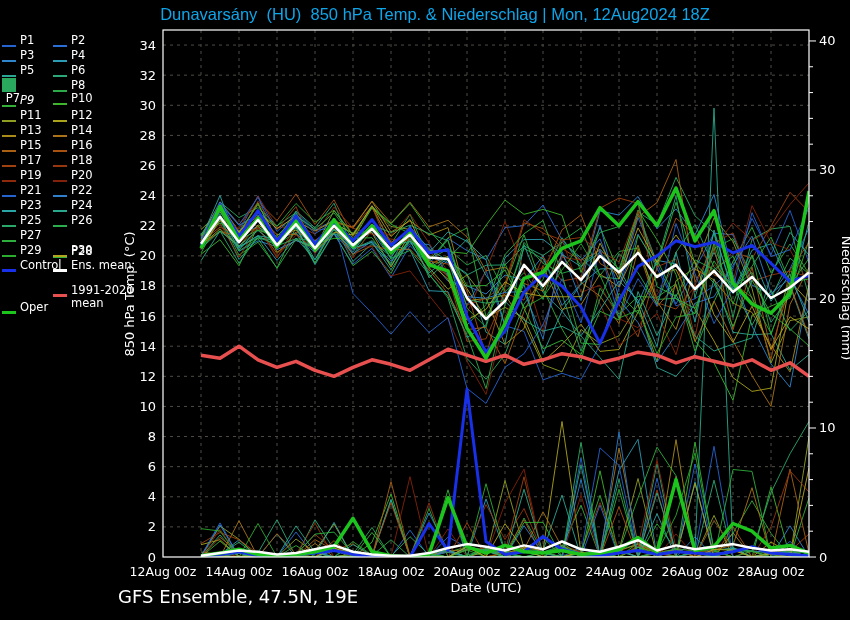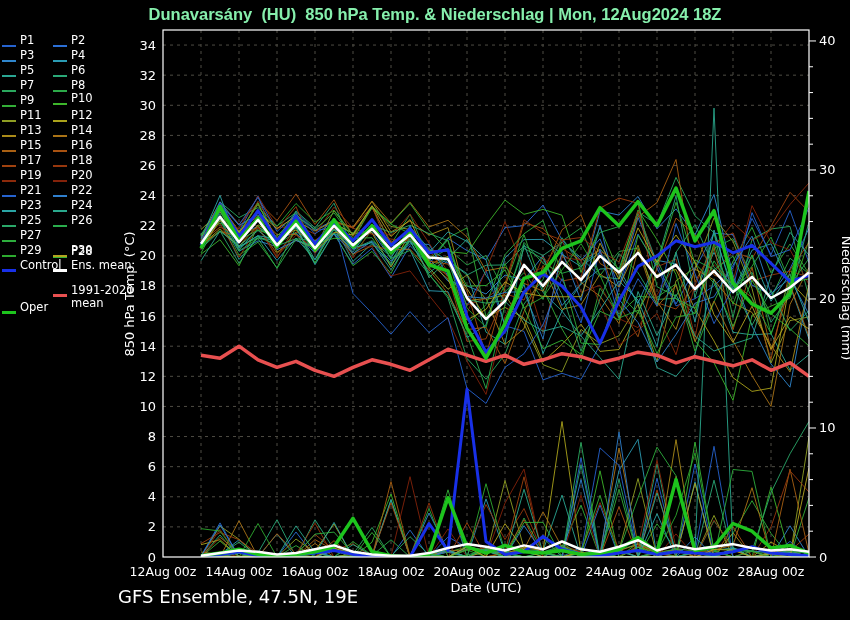--- a/index.html
+++ b/index.html
@@ -1,20 +1,20 @@
 <!DOCTYPE html>
 <html><head>
 <meta charset="utf-8">
 <style>
   html,body{margin:0;padding:0;background:#000;}
   .stage{position:relative;width:850px;height:620px;background:#000;overflow:hidden;
          font-family:"DejaVu Sans",sans-serif;color:#fff;}
   .title{position:absolute;top:5px;left:20px;width:830px;text-align:center;
-         font-family:"Liberation Sans",sans-serif;font-weight:bold;font-size:16.5px;
-         white-space:pre;color:#86efac;}
+         font-family:"Liberation Sans",sans-serif;font-weight:normal;font-size:16.5px;
+         white-space:pre;color:#0ea5e9;}
   #plot{position:absolute;left:0;top:0;}
   .legend{position:absolute;left:0;top:0;width:118px;height:340px;}
   .lg-item{position:absolute;display:flex;align-items:flex-end;height:14px;}
   .lg-chip{display:inline-block;width:14px;flex:0 0 14px;margin-right:4px;}
   .lg-label{font-size:11.5px;line-height:13px;color:#fff;white-space:nowrap;}
   .footer-left{position:absolute;left:118px;top:586px;font-size:18px;color:#fff;}
   .footer-right{position:absolute;left:644px;top:588px;font-size:19px;color:#fff;}
   svg text{fill:#fff;font-family:"DejaVu Sans",sans-serif;font-size:12.5px;}
   svg text.yt{font-size:13px;}
   svg text.axt{font-size:13px;}
@@ -212,29 +212,29 @@
         <span class="lg-label">P4</span>
       </div>
       <div class="lg-item" style="left: 2px; top: 63px;">
         <span class="lg-chip" style="height: 2px; background: rgb(42, 166, 147);"></span>
         <span class="lg-label">P5</span>
       </div>
       <div class="lg-item" style="left: 53px; top: 63px;">
         <span class="lg-chip" style="height: 2px; background: rgb(42, 168, 120);"></span>
         <span class="lg-label">P6</span>
       </div>
-      <div class="lg-item" style="left: 2px; top: 78px;">
+      <div class="lg-item" style="left: 2px; top: 78px; flex-direction: column;">
         <span class="lg-chip" style="height: 2px; background: rgb(42, 168, 94);"></span>
         <span class="lg-label">P7</span>
       </div>
       <div class="lg-item" style="left: 53px; top: 78px;">
         <span class="lg-chip" style="height: 2px; background: rgb(44, 170, 73);"></span>
         <span class="lg-label">P8</span>
       </div>
-      <div class="lg-item" style="left: 2px; top: 93px;">
+      <div class="lg-item" style="left: 2px; top: 93px; font-style: italic;">
         <span class="lg-chip" style="height: 2px; background: rgb(51, 174, 55);"></span>
         <span class="lg-label">P9</span>
       </div>
       <div class="lg-item" style="left: 53px; top: 91px;">
         <span class="lg-chip" style="height: 2px; background: rgb(61, 182, 43);"></span>
         <span class="lg-label">P10</span>
       </div>
       <div class="lg-item" style="left: 2px; top: 108px;">
         <span class="lg-chip" style="height: 2px; background: rgb(143, 158, 35);"></span>
         <span class="lg-label">P11</span>

